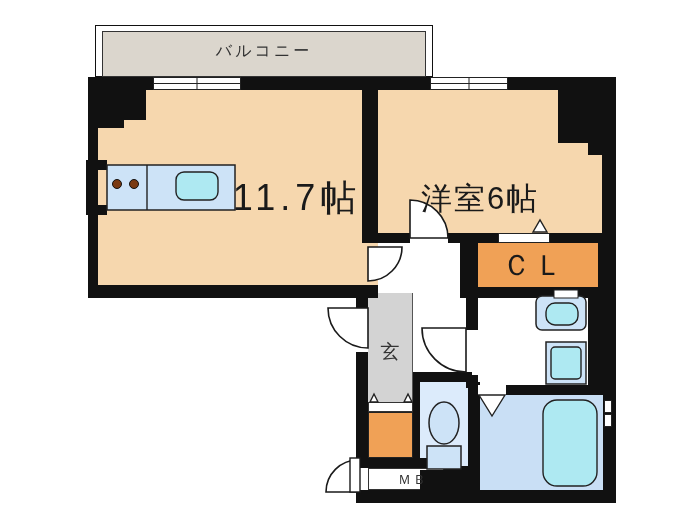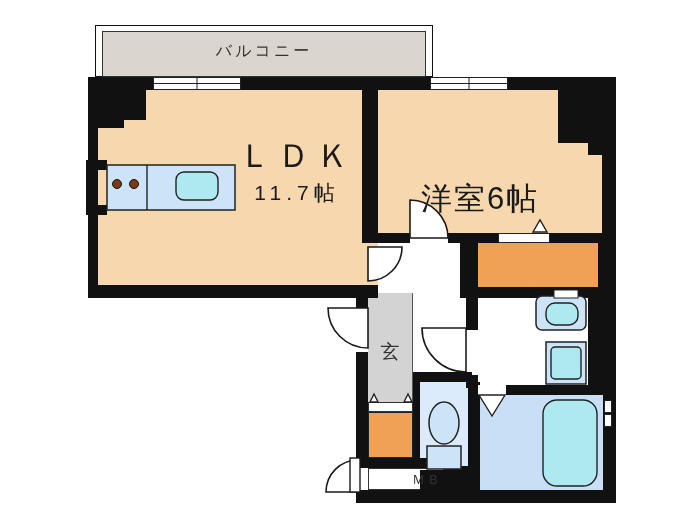--- a/index.html
+++ b/index.html
@@ -112,18 +112,18 @@
     <polygon class="tri" points="533,232 547,232 540,220"></polygon>
     <polygon class="tri" points="479,395 505,395 492,416"></polygon>
 
     <line x1="153" y1="83.5" x2="241" y2="83.5" stroke="#222" stroke-width="1"></line>
     <line x1="197" y1="77" x2="197" y2="90" stroke="#222" stroke-width="1"></line>
     <line x1="430" y1="83.5" x2="508" y2="83.5" stroke="#222" stroke-width="1"></line>
     <line x1="469" y1="77" x2="469" y2="90" stroke="#222" stroke-width="1"></line>
   </svg>
 
   <div class="lbl" style="left:264px;top:51px;font-size:16px;letter-spacing:3px;color:#333;">バルコニー</div>
-  <div class="lbl" style="left:297px;top:155px;font-size:33px;letter-spacing:6px;">ＬＤＫ</div>
-  <div class="lbl" style="left:297px;top:192px;font-size:21px;letter-spacing:5px;">11.7帖</div>
+  <div class="lbl" style="left:297px;top:198px;font-size:36px;letter-spacing:5px;">11.7帖</div>
   <div class="lbl" style="left:480px;top:156px;font-size:31px;letter-spacing:2px;margin-top:42px;">洋室6帖</div>
+  <div class="lbl" style="left:534px;top:265px;font-size:29px;letter-spacing:3px;">ＣＬ</div>
   <div class="lbl" style="left:390px;top:351px;font-size:19px;color:#333;">玄</div>
-  <div class="lbl" style="left:427px;top:479px;font-size:13px;letter-spacing:2px;color:#333;">ＭＢ</div>
+  <div class="lbl" style="left:413px;top:479px;font-size:13px;letter-spacing:2px;color:#333;">ＭＢ</div>
 </div>
 
 </body></html>

